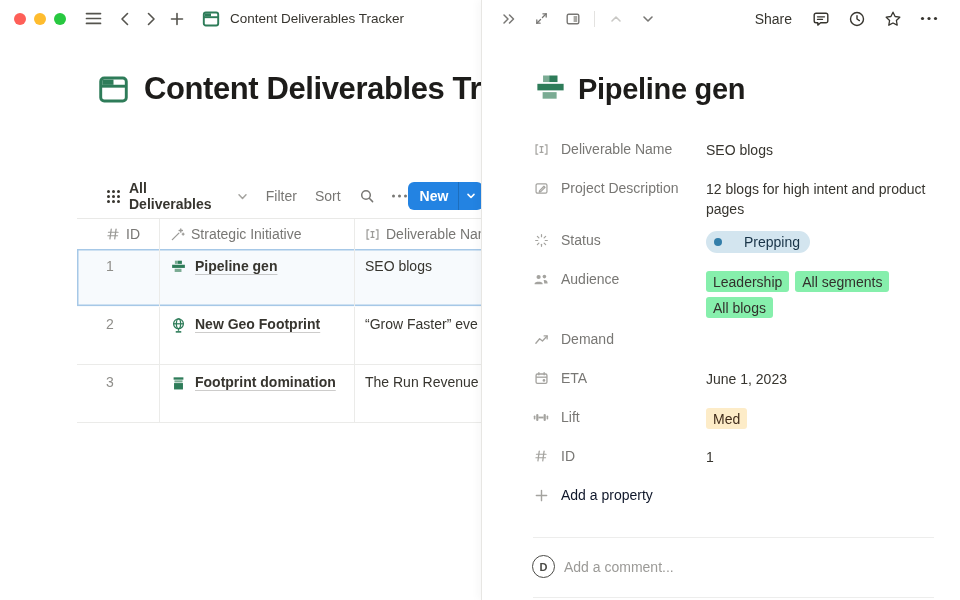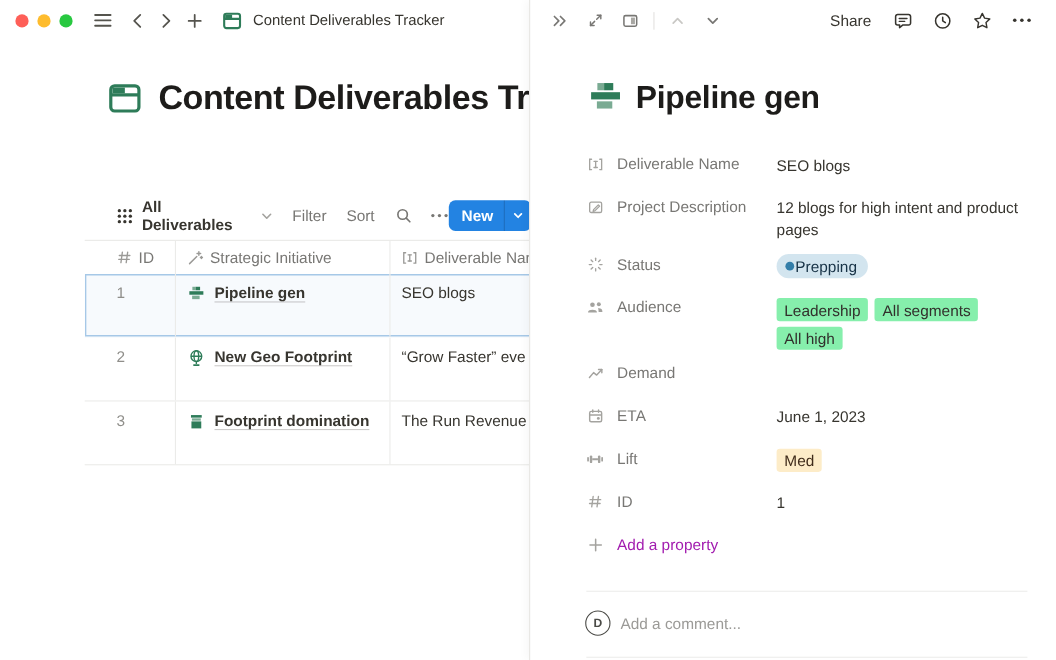--- a/index.html
+++ b/index.html
@@ -57,21 +57,21 @@
 
   .panel-title { position:absolute; top:72px; left:51px; display:flex; align-items:center; gap:10px; }
   .panel-title h2 { font-size:29px; font-weight:700; letter-spacing:-0.3px; color:#1d1c1a; }
 
   .props { position:absolute; top:134px; left:51px; right:24px; }
   .prop { display:flex; min-height:33px; margin-bottom:6px; cursor:pointer; border-radius:4px; }
   .prop-label { width:173px; flex:none; display:flex; align-items:flex-start; gap:12px; padding-top:7px; color:#787774; font-size:14px; }
   .prop-label .picon { width:16px; display:flex; justify-content:center; margin-top:1px; flex:none; }
   .prop-value { flex:1; padding-top:6px; font-size:14px; color:#37352f; line-height:20px; }
   .tagwrap { display:flex; flex-wrap:wrap; gap:6px; row-gap:5px; padding-top:1px; }
-  .pill { display:inline-flex; align-items:center; gap:1px; height:22px; padding:0 10px 0 8px; border-radius:11px;
+  .pill { display:inline-flex; align-items:center; gap:22px; height:22px; padding:0 10px 0 8px; border-radius:11px;
     background:#d3e5ef; color:#183347; font-size:14px; }
   .pill-dot { width:8px; height:8px; border-radius:50%; background:#337ea9; }
   .tag { display:inline-flex; align-items:center; height:21px; padding:0 7px; border-radius:3px; font-size:14px; color:#32302c; }
   .tag.gray { background:#86efac; }
   .tag.green { background:#dbeddb; color:#1c3829; }
   .tag.yellow { background:#fdecc8; color:#402c1b; }
   .addprop { color:#87867f; }
   .hdiv { position:absolute; left:51px; right:26px; height:1px; background:#ededec; }
   .comment-row { position:absolute; top:555px; left:50px; right:26px; display:flex; align-items:center; gap:9px; }
   .avatar { width:23px; height:23px; border-radius:50%; border:1.3px solid #4a4a46; color:#4a4a46;
@@ -463,21 +463,21 @@
                   <path d="M10.6 8.2 c2.4-0.4 4 0.8 4 2.8 v0.6 h-3.4 c0-1.4-0.2-2.6-0.6-3.4 z"></path>
                 </g>
               </svg>
             </span>
           <span>Audience</span>
         </div>
         <div class="prop-value">
           <div class="tagwrap">
             <span class="tag gray">Leadership</span>
             <span class="tag gray">All segments</span>
-            <span class="tag gray">All high</span>
+            <span class="tag gray">All blogs</span>
           </div>
         </div>
       </div>
 
       <div class="prop">
         <div class="prop-label">
           <span class="picon">
               <svg width="15" height="15" viewBox="0 0 16 16">
                 <g fill="none" stroke="#a4a39f" stroke-width="1.4" stroke-linecap="round" stroke-linejoin="round">
                   <path d="M2 12 L6 7.2 L9 9.6 L14 4.2"></path>
@@ -538,21 +538,21 @@
                   <line x1="2.2" y1="10" x2="13.2" y2="10"></line>
                 </g>
               </svg>
             </span>
           <span>ID</span>
         </div>
         <div class="prop-value">1</div>
       </div>
 
       <div class="prop addprop">
-        <div class="prop-label" style="color:#a21caf; width:auto;">
+        <div class="prop-label" style="color:#0f172a; width:auto;">
           <span class="picon">
               <svg width="15" height="15" viewBox="0 0 16 16">
                 <path d="M8 2.5 V13.5 M2.5 8 H13.5" stroke="#a4a39f" stroke-width="1.5" stroke-linecap="round"></path>
               </svg>
             </span>
           <span>Add a property</span>
         </div>
 
       </div>
     </div>

